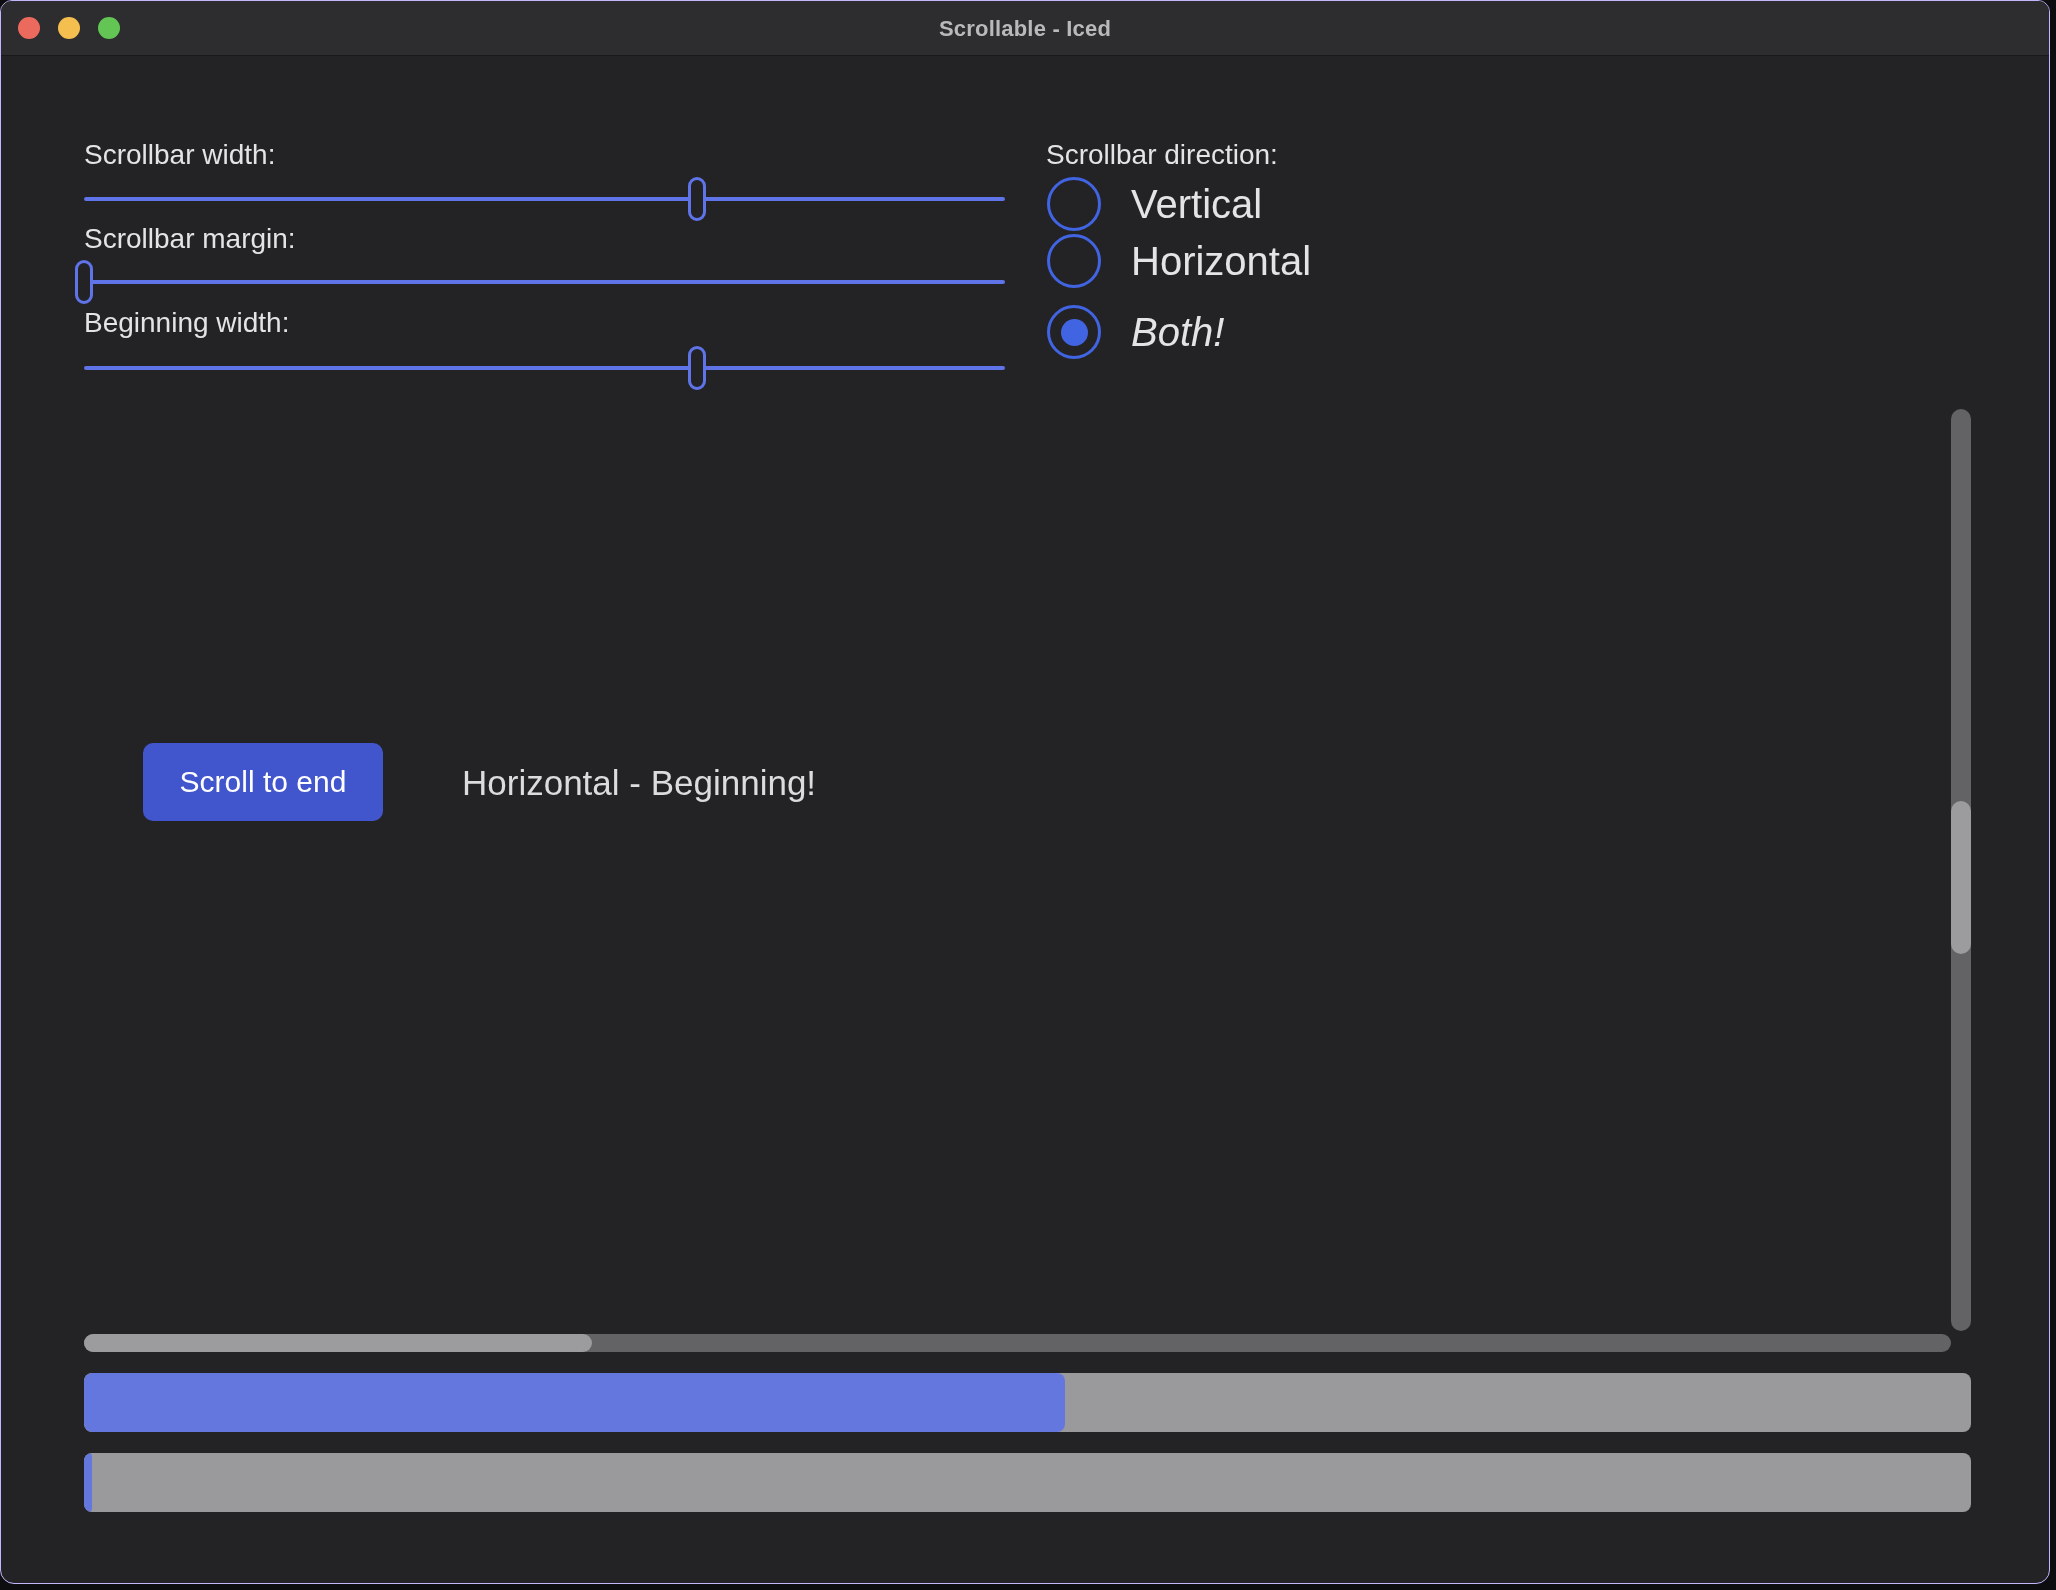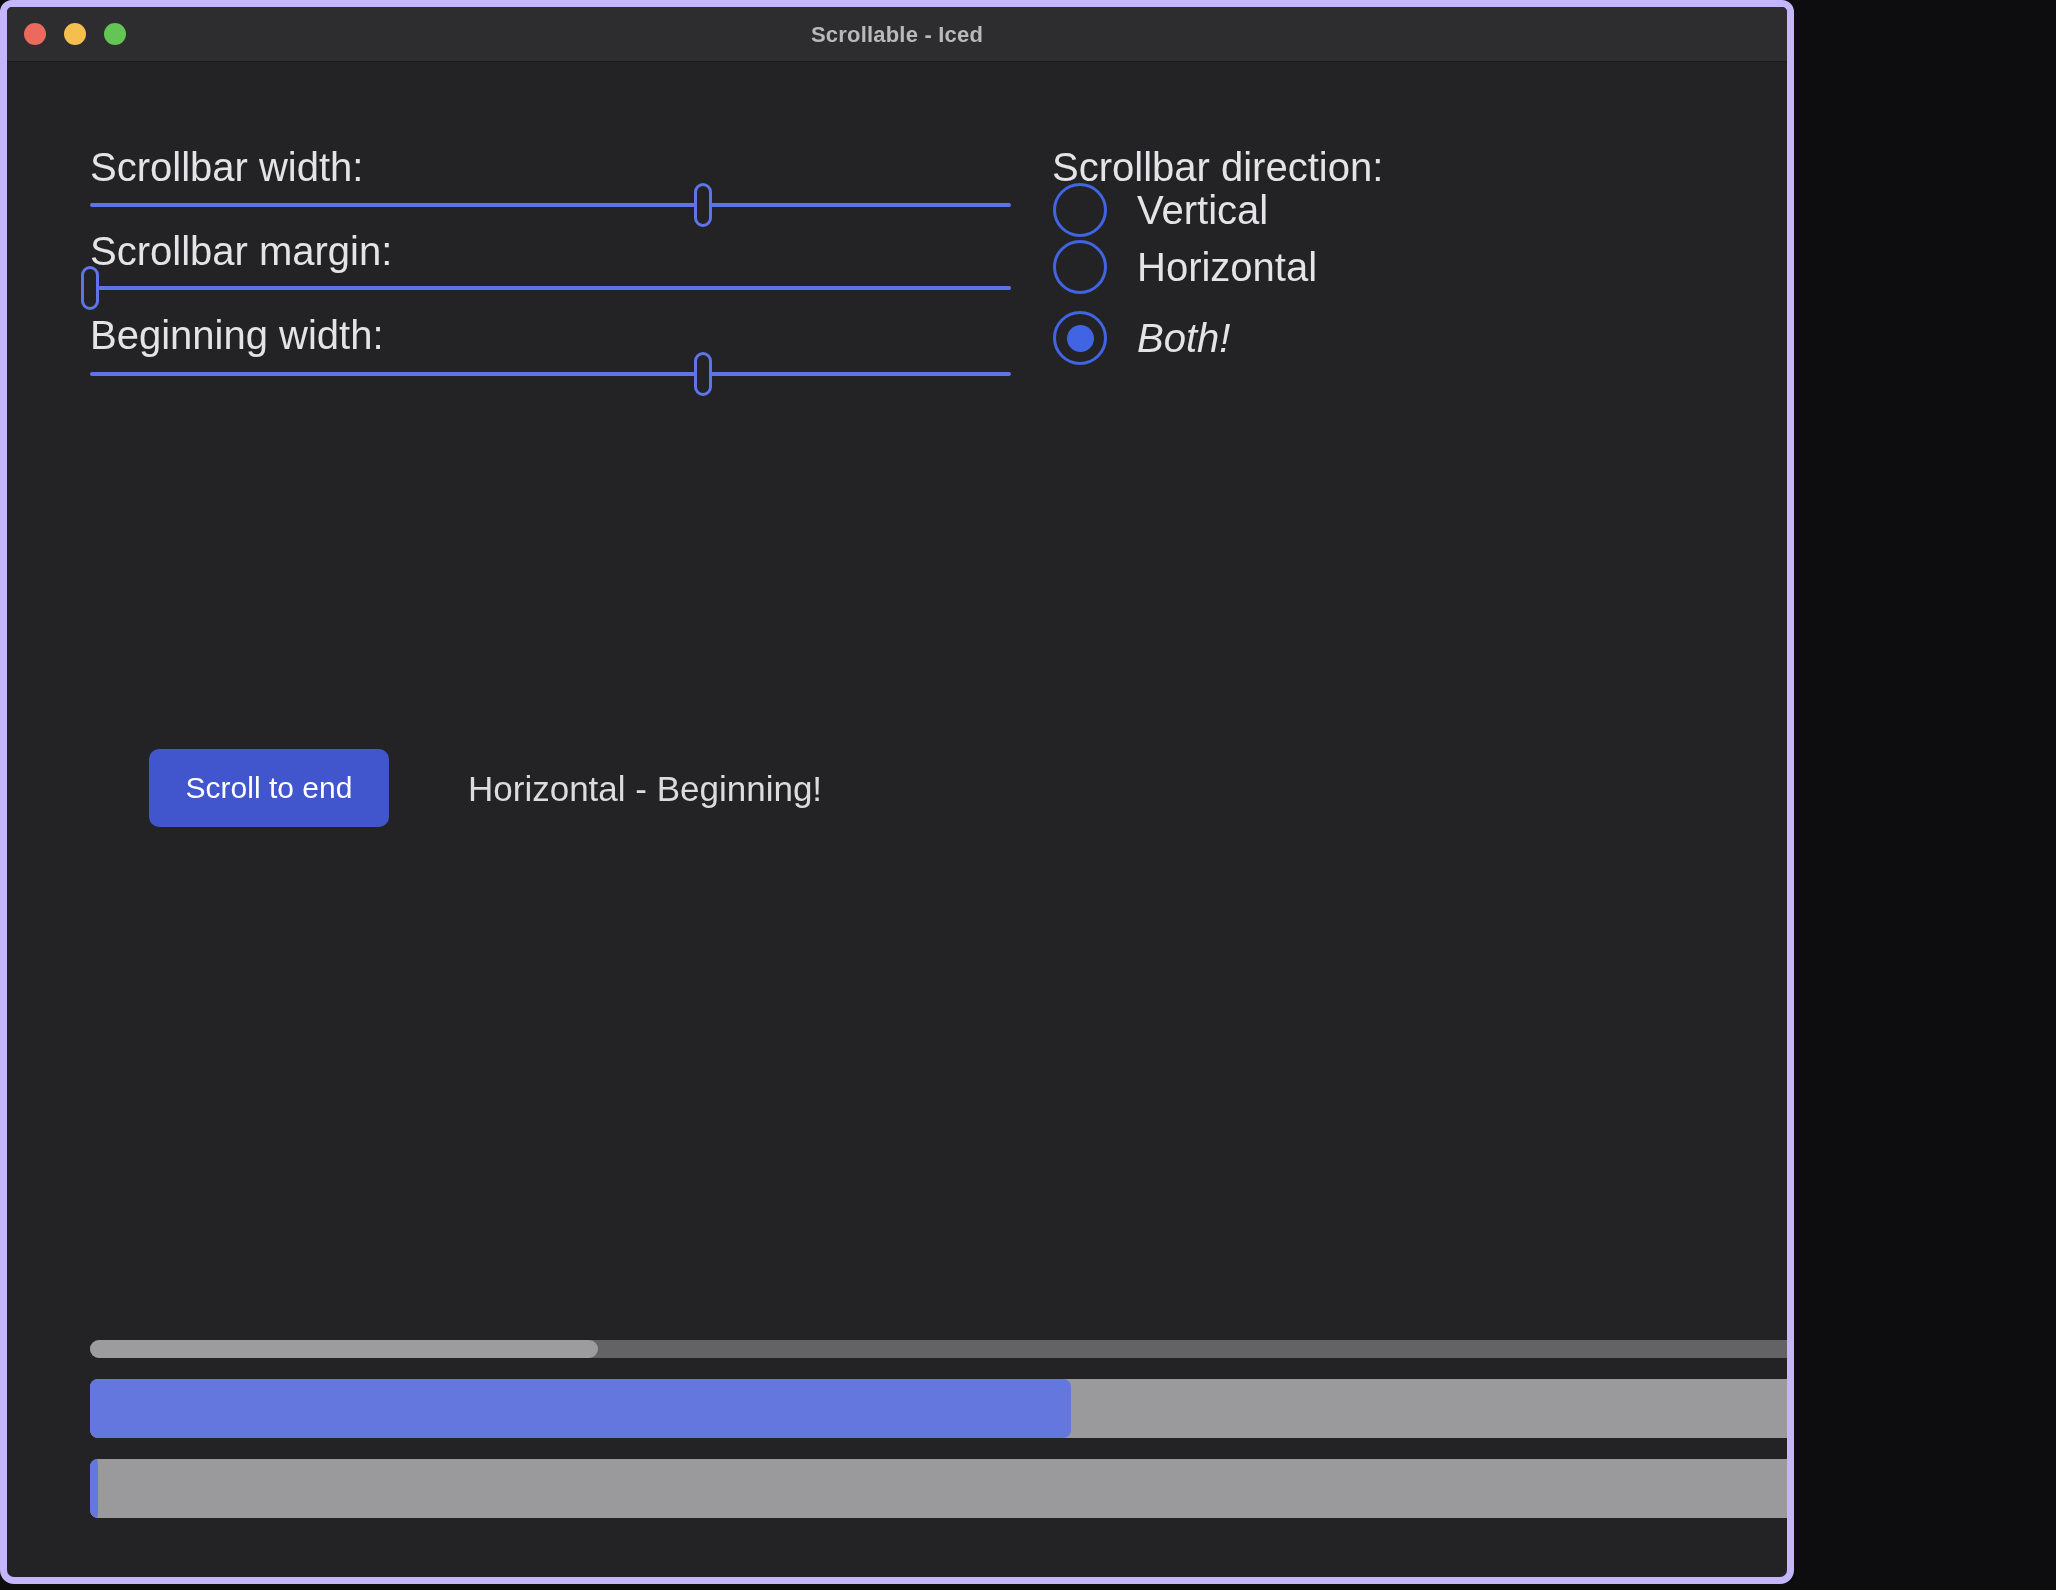--- a/index.html
+++ b/index.html
@@ -1,36 +1,36 @@
 <!DOCTYPE html>
 <html><head>
 <meta charset="utf-8">
 <style>
   * { margin: 0; padding: 0; box-sizing: border-box; }
   html, body { width: 2056px; height: 1590px; background: #0d0d0f; font-family: "Liberation Sans", sans-serif; }
   .window {
-    position: absolute; left: 0; top: 0; width: 1794px; height: 1584px;
-    background: #232326; border: 7px solid #c4b5fd;
+    position: absolute; left: 0; top: 0; width: 2050px; height: 1584px;
+    background: #232326; border: 1px solid #c4b5fd;
     border-radius: 12px 12px 14px 14px; overflow: hidden;
   }
   .titlebar {
     position: absolute; left: 0; top: 0; right: 0; height: 55px;
     background: #2d2d2f; border-bottom: 1px solid #19191b;
   }
   .traffic-lights { position: absolute; left: 17px; top: 16px; display: flex; gap: 18px; }
   .tl { width: 22px; height: 22px; border-radius: 50%; display: inline-block; }
   .tl.red    { background: #ec6a5d; }
   .tl.yellow { background: #f5bf4f; }
   .tl.green  { background: #62c554; }
   .title {
     position: absolute; left: 0; right: 0; top: 0; height: 55px;
     display: flex; align-items: center; justify-content: center;
     color: #b9b9bb; font-size: 22px; font-weight: bold; letter-spacing: 0.2px;
   }
-  .label { position: absolute; color: #e4e4e6; font-size: 40px; }
+  .label { position: absolute; color: #e4e4e6; font-size: 28px; }
   .l1 { left: 83px; top: 138px; }
   .l2 { left: 83px; top: 222px; }
   .l3 { left: 83px; top: 306px; }
   .slider { position: absolute; left: 83px; width: 921px; height: 44px; }
   .s1 { top: 176px; }
   .s2 { top: 259px; }
   .s3 { top: 345px; }
   .slider .track {
     position: absolute; left: 0; right: 0; top: 50%; height: 4px;
     transform: translateY(-50%); background: #5e74e8; border-radius: 2px;

